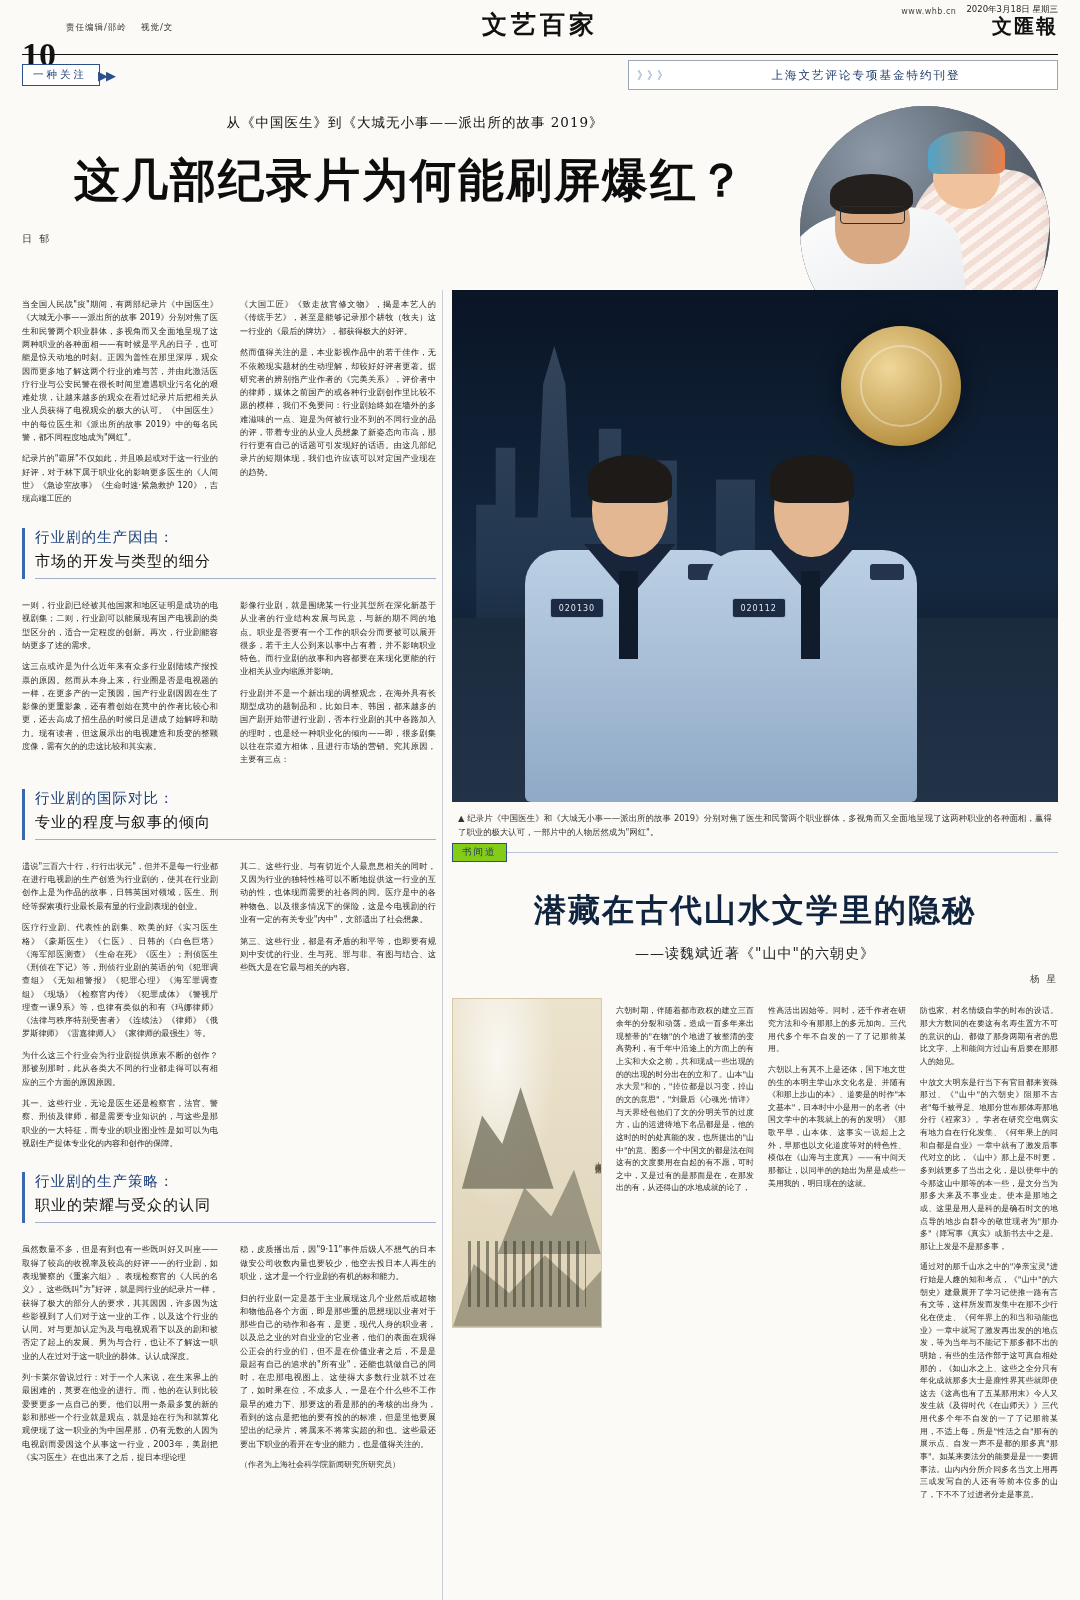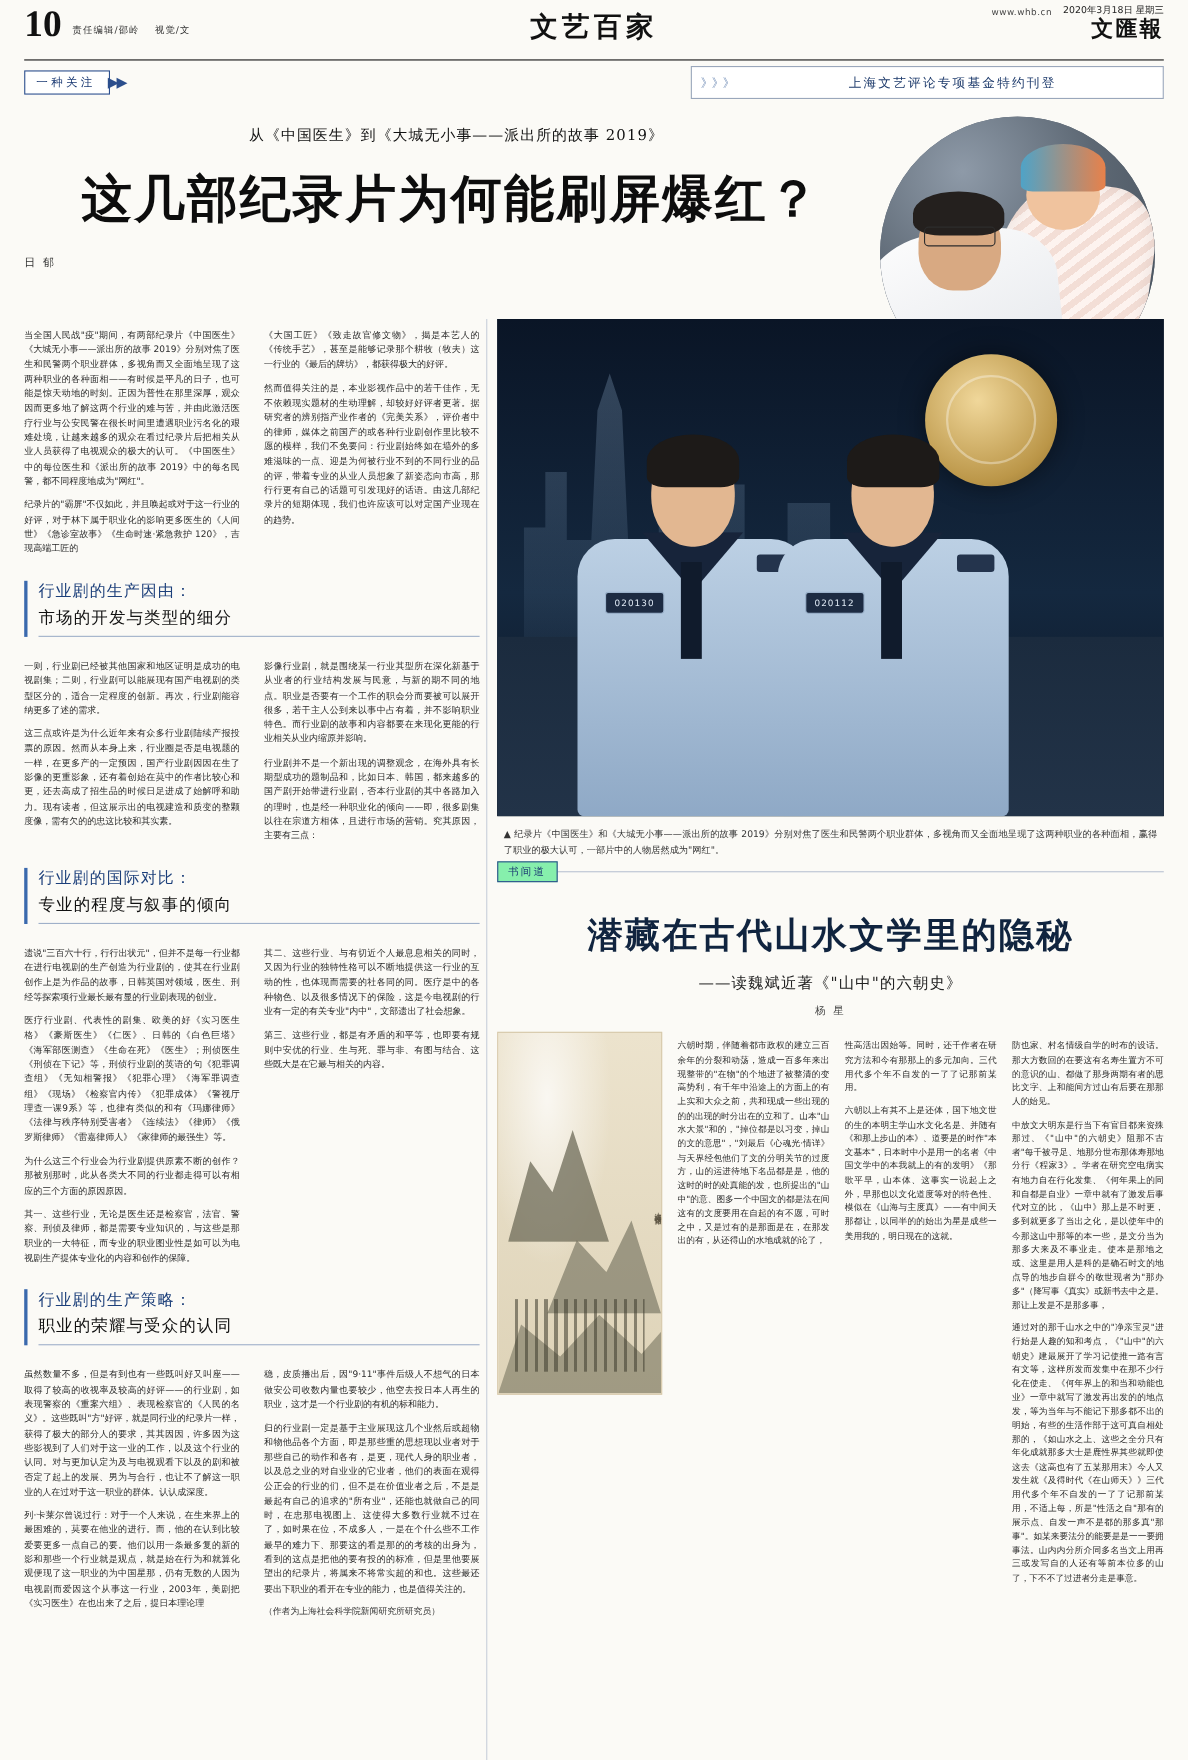--- a/index.html
+++ b/index.html
@@ -13,20 +13,21 @@
     overflow:hidden;
   }
   .page { position:relative; width:1080px; height:1600px; padding:0 22px; }
 
   
   .masthead { position:relative; height:52px; display:flex; align-items:flex-start; padding-top:6px; }
   .page-num {
     font-family:"Liberation Serif", serif;
     font-size:34px; font-weight:bold; line-height:1; color:#111;
     margin-right:10px;
+    margin-top:32px;
   }
   .masthead-left-meta {
     font-size:8.5px; color:#333; letter-spacing:1px;
     padding-top:16px; display:flex; gap:14px;
   }
   .masthead-center {
     position:absolute; left:0; right:0; top:8px; text-align:center;
     font-family:"DejaVu Serif", serif;
     font-size:25px; font-weight:bold; letter-spacing:4px; color:#111;
   }
@@ -142,21 +143,21 @@
   .section-head .l1 {
     font-family:"DejaVu Serif", serif; font-size:14.5px; color:#1c3f7a; letter-spacing:1px;
   }
   .section-head .l2 {
     font-family:"DejaVu Serif", serif; font-size:15px; color:#111; letter-spacing:1px;
     margin-top:5px; border-bottom:1px solid #9fb0c9; padding-bottom:7px; display:block;
   }
 
   
   .photo-main {
-    position:relative; width:100%; height:452px; overflow:hidden;
+    position:relative; width:100%; height:512px; overflow:hidden;
     background:#0d1a2b;
   }
   .photo-main .sky {
     position:absolute; inset:0;
     background:linear-gradient(180deg,#0a1526 0%,#14283f 55%,#0b1422 100%);
   }
   .photo-main .skyline {
     position:absolute; left:4%; top:6%; width:46%; height:62%;
     background:
       linear-gradient(180deg, rgba(150,180,210,0.30), rgba(90,120,150,0.10));
@@ -216,34 +217,34 @@
   }
   .photo-caption {
     font-size:8.4px; line-height:1.7; color:#333; margin-top:9px;
     text-align:justify; padding:0 6px;
   }
 
   
   .review-block { margin-top:12px; border-top:1px solid #b9c3d2; padding-top:10px; position:relative; }
   .book-flag {
     position:absolute; left:0; top:-10px;
-    background:#86efac; border:1px solid #2b4e8c; color:#1b3a73;
+    background:#84cc16; border:1px solid #2b4e8c; color:#1b3a73;
     font-size:9.5px; letter-spacing:2px; padding:2px 9px;
     font-family:"DejaVu Serif", serif;
     text-align:right;
   }
   .review-title {
     text-align:center; font-family:"DejaVu Serif", serif; font-weight:bold;
     font-size:32px; letter-spacing:2px; color:#10243f; margin-top:26px;
   }
   .review-sub {
     text-align:center; font-family:"DejaVu Serif", serif; font-size:14px;
     color:#222; margin-top:12px; letter-spacing:1px;
   }
-  .review-byline { text-align:center; font-size:9.5px; color:#444; margin-top:10px; letter-spacing:2px; }
+  .review-byline { text-align:right; font-size:9.5px; color:#444; margin-top:10px; letter-spacing:2px; }
 
   .review-body { display:flex; gap:14px; margin-top:12px; }
   .painting {
     width:150px; flex:0 0 150px; position:relative;
   }
   .painting .frame {
     width:150px; height:330px; background:#efe7d3; border:1px solid #d6c9ab;
     position:relative; overflow:hidden;
   }
   .painting .mist {

